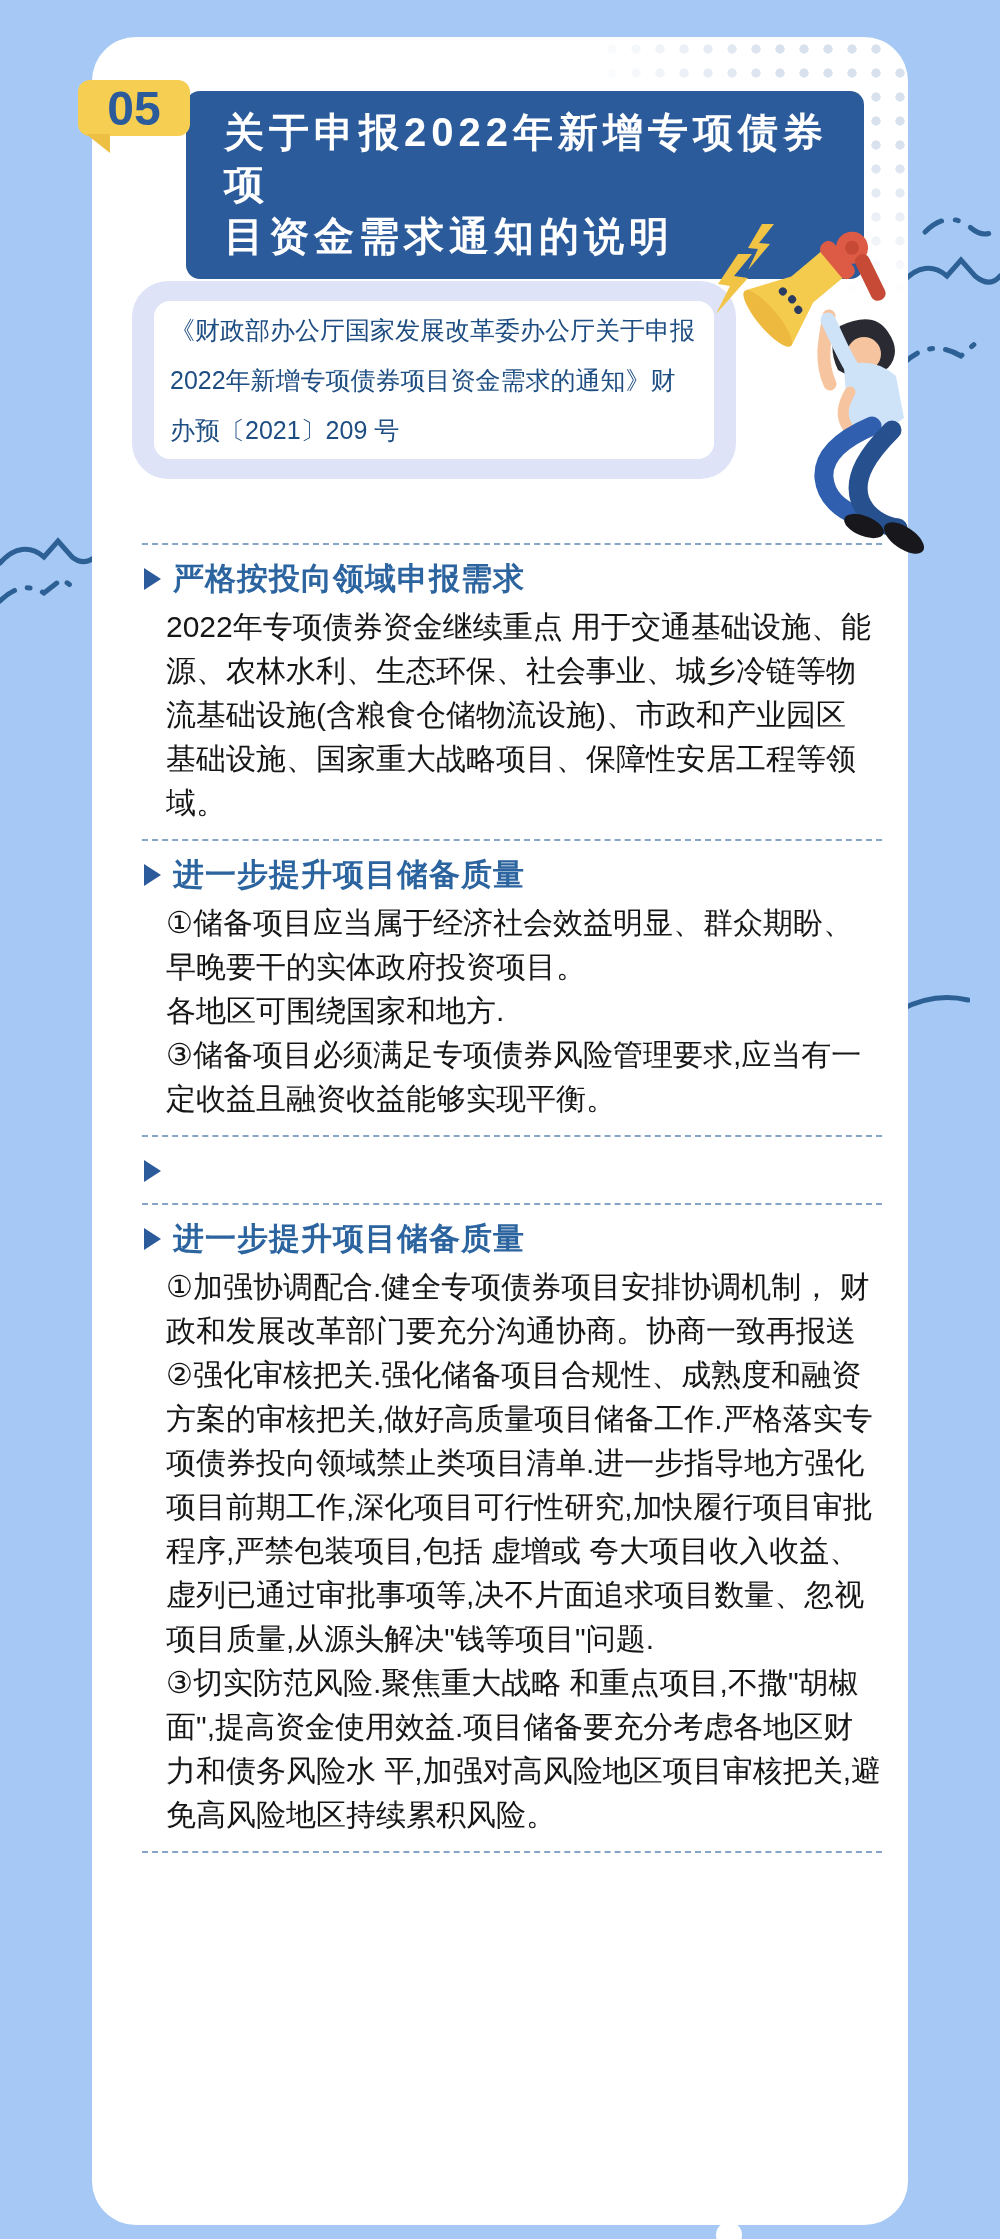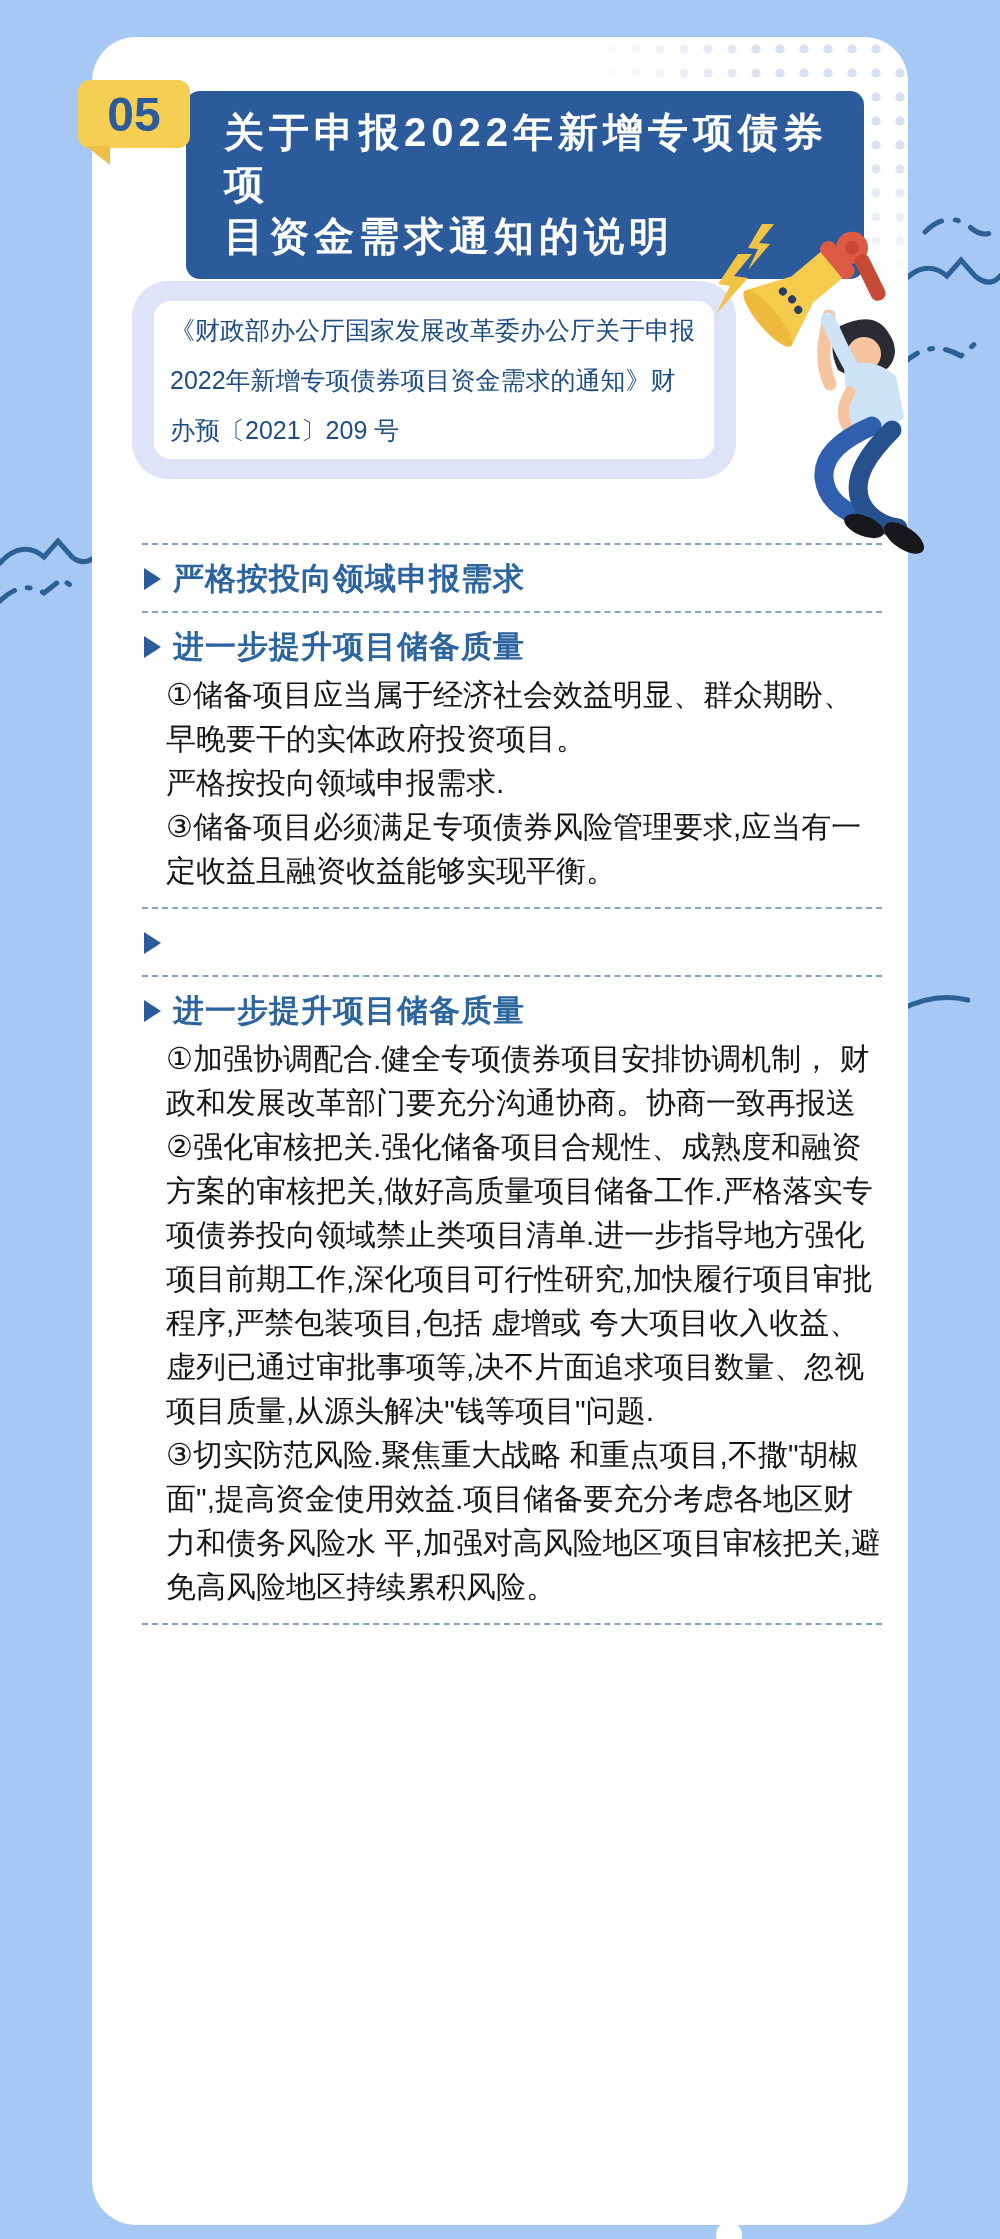--- a/index.html
+++ b/index.html
@@ -15,21 +15,21 @@
   }
   .halftone{
     position:absolute;top:0;right:0;width:380px;height:310px;
     background-image:radial-gradient(#d8e1ee 4.2px,transparent 5px);
     background-size:24px 24px;
     -webkit-mask-image:radial-gradient(115% 115% at 100% 0%, #000 30%, transparent 74%);
     mask-image:radial-gradient(115% 115% at 100% 0%, #000 30%, transparent 74%);
   }
   
   .badge{
-    position:absolute;left:78px;top:80px;width:112px;height:68px;z-index:4;
+    position:absolute;left:78px;top:80px;width:112px;height:56px;z-index:4;
     background:#f6ce52;border-radius:12px;
     display:flex;align-items:center;justify-content:center;
     font-size:48px;font-weight:bold;color:#2b5b9b;
   }
   .badge::after{
     content:"";position:absolute;left:8px;bottom:-17px;width:0;height:0;
     border-left:24px solid transparent;border-top:19px solid #edbf43;
   }
   .banner{
     position:absolute;left:186px;top:91px;width:678px;z-index:3;
@@ -102,30 +102,33 @@
   <div class="card">
     <div class="halftone"></div>
 
     <div class="content">
         <div class="dash"></div>
         <section class="section">
           <div class="sec-head">
             <span class="arrow"></span>
             <span class="sec-title">严格按投向领域申报需求</span>
           </div>
+          <div class="sec-body">
+            <p>2022年专项债券资金继续重点 用于交通基础设施、能源、农林水利、生态环保、社会事业、城乡冷链等物流基础设施(含粮食仓储物流设施)、市政和产业园区 基础设施、国家重大战略项目、保障性安居工程等领域。</p>
+          </div>
         </section>
         <div class="dash"></div>
         <section class="section">
           <div class="sec-head">
             <span class="arrow"></span>
             <span class="sec-title">进一步提升项目储备质量</span>
           </div>
           <div class="sec-body">
             <p>①储备项目应当属于经济社会效益明显、群众期盼、早晚要干的实体政府投资项目。</p>
-            <p>严格按投向领域申报需求.</p>
+            <p>各地区可围绕国家和地方.</p>
             <p>③储备项目必须满足专项债券风险管理要求,应当有一定收益且融资收益能够实现平衡。</p>
           </div>
         </section>
         <div class="dash"></div>
         <section class="section">
           <div class="sec-head">
             <span class="arrow"></span>
           </div>
         </section>
         <div class="dash"></div>

